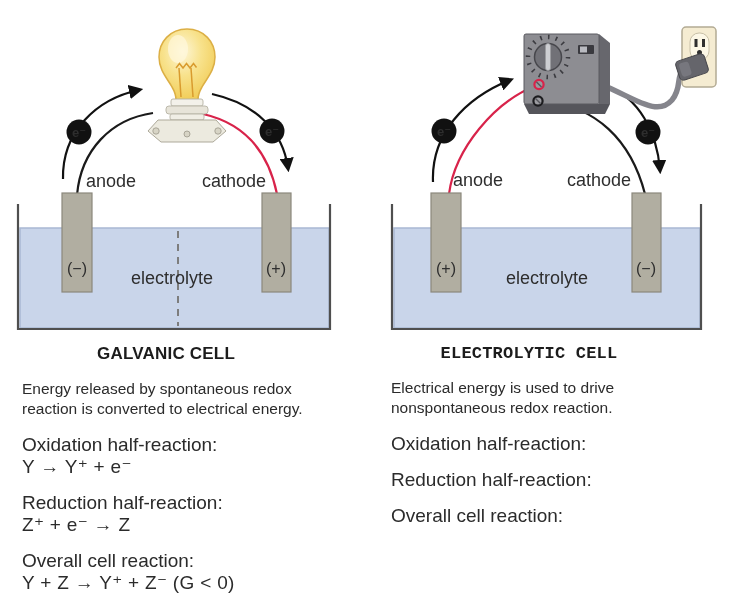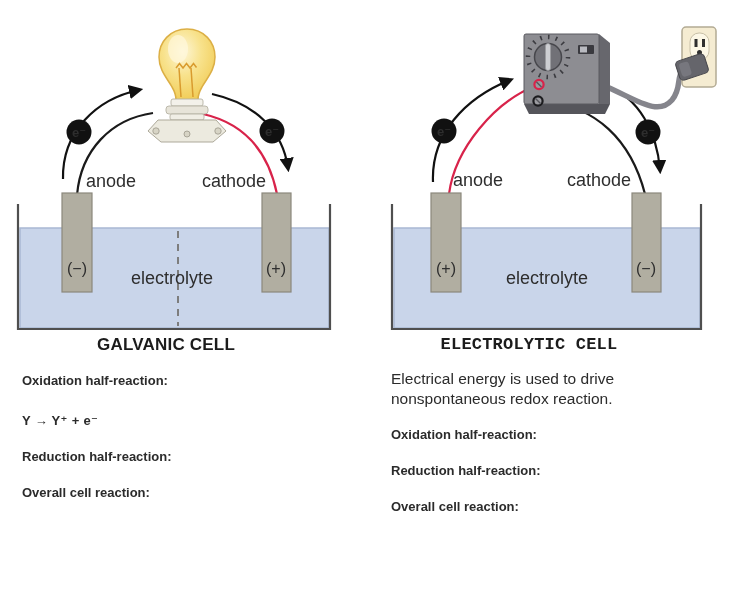--- a/index.html
+++ b/index.html
@@ -6,28 +6,28 @@
   html,body{margin:0;padding:0;background:#ffffff;}
   .stage{
     position:relative;width:743px;height:598px;background:#ffffff;overflow:hidden;
     font-family:"Liberation Sans","DejaVu Sans",sans-serif;color:#2b2b2b;
   }
   .panel{position:absolute;top:0;height:598px;}
   .panel-left{left:0;width:371px;}
   .panel-right{left:371px;width:372px;}
   .panel svg{display:block;}
   svg text{font-family:"Liberation Sans","DejaVu Sans",sans-serif;fill:#2e2e2e;}
-  .cell-title{font-weight:bold;font-size:17px;letter-spacing:.2px;text-align:center;margin-top:3px;color:#1c1c1c;}
+  .cell-title{font-weight:bold;font-size:17px;letter-spacing:.2px;text-align:center;margin-top:12px;color:#1c1c1c;}
   .panel-left .cell-title{width:332px;}
   .panel-right .cell-title{width:316px;font-family:Liberation Mono, monospace;}
   .panel-text{padding-left:22px;}
   .panel-right .panel-text{padding-left:20px;}
   .desc{font-size:15.5px;line-height:20px;margin:15px 0 0 0;max-width:300px;}
-  .rxn{margin-top:16px;font-size:13px;line-height:20px;font-weight:bold;}
-  .formula{margin-top:20px;letter-spacing:.3px;}
+  .rxn{margin-top:16px;font-size:19px;line-height:20px;}
+  .formula{margin-top:2px;letter-spacing:.3px;}
 </style>
 </head>
 <body>
 
 <div class="stage">
 
   <div class="panel panel-left">
     <svg width="371" height="332" viewBox="0 0 371 332">
       <defs>
         <radialGradient id="bulbGrad" cx="42%" cy="32%" r="75%">
@@ -84,29 +84,32 @@
         <text x="272" y="136" font-size="13" font-weight="bold" text-anchor="middle" fill="#ffffff">e⁻</text>
       </g>
 
       <text x="111" y="187" font-size="18" text-anchor="middle">anode</text>
       <text x="234" y="187" font-size="18" text-anchor="middle">cathode</text>
       <text x="172" y="284" font-size="18" text-anchor="middle">electrolyte</text>
     </svg>
 
     <div class="cell-title">GALVANIC CELL</div>
     <div class="panel-text">
+      <p class="desc">Energy released by spontaneous redox reaction is converted to electrical energy.</p>
       <div class="rxn">
         <div>Oxidation half-reaction:</div>
         <div class="formula">Y → Y⁺ + e⁻</div>
       </div>
       <div class="rxn">
         <div>Reduction half-reaction:</div>
+        <div class="formula">Z⁺ + e⁻ → Z</div>
       </div>
       <div class="rxn">
         <div>Overall cell reaction:</div>
+        <div class="formula">Y + Z → Y⁺ + Z⁻  (G &lt; 0)</div>
       </div>
     </div>
   </div>
 
   <div class="panel panel-right">
     <svg width="372" height="332" viewBox="0 0 372 332">
       <defs>
         <marker id="ah2" viewBox="0 0 10 10" refX="7" refY="5" markerWidth="6.5" markerHeight="6.5" orient="auto">
           <path d="M0,0 L10,5 L0,10 Z" fill="#111111"></path>
         </marker>

